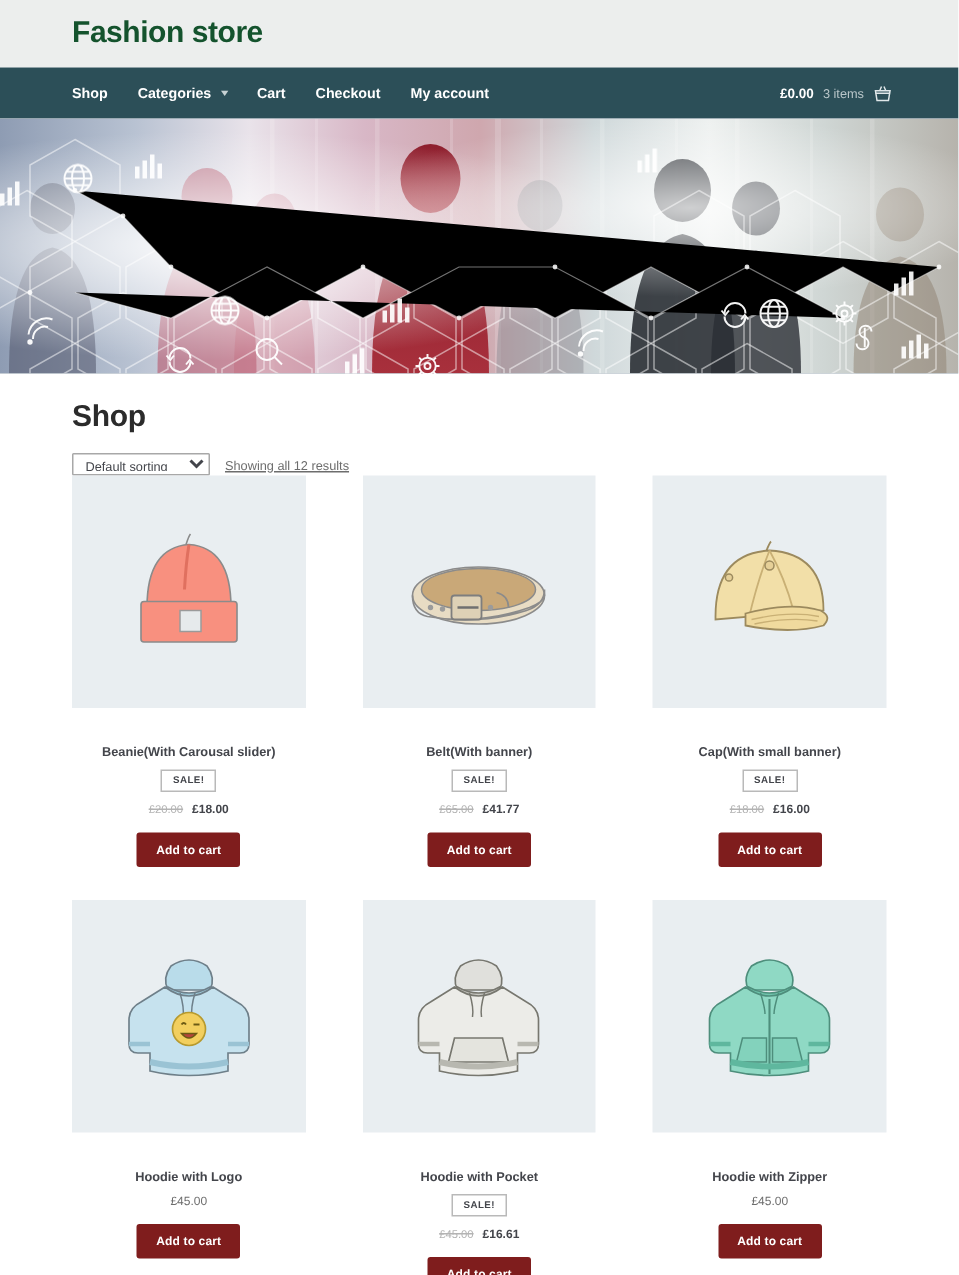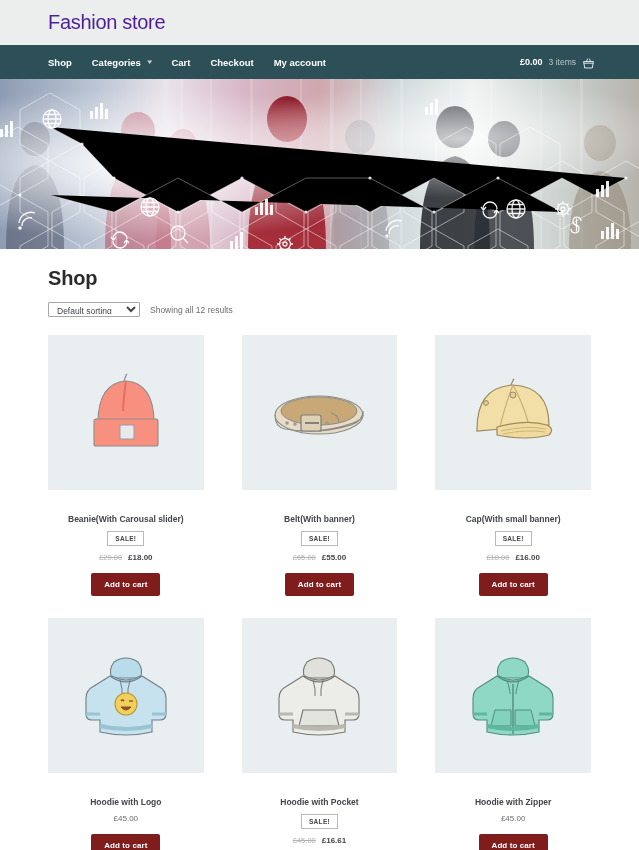--- a/index.html
+++ b/index.html
@@ -14,22 +14,22 @@
   
   .site-header {
     background: #eceeed;
     height: 45px;
     display: flex;
     align-items: center;
     padding: 0 48px;
   }
   .site-title {
     font-size: 20px;
-    font-weight: normal;
-    color: #4c1d95;
+    font-weight: bold;
+    color: #14532d;
     letter-spacing: -0.3px;
   }
 
   
   .main-nav {
     background: #2c4f58;
     height: 34px;
     display: flex;
     align-items: center;
     padding: 0 48px;
@@ -95,36 +95,36 @@
     font-size: 20px;
     font-weight: bold;
     color: #2b2b2b;
     letter-spacing: -0.2px;
     margin-bottom: 12px;
   }
   .shop-bar {
     display: flex;
     align-items: center;
     gap: 10px;
-    margin-bottom: 18px;
   }
   .sorting-select {
     font-family: "Liberation Sans", sans-serif;
     font-size: 8.5px;
     color: #43454b;
     padding: 2px 4px;
     border: 1px solid #a8a8a8;
     background: #ffffff;
     width: 92px;
     height: 15px;
     border-radius: 1px;
   }
   .result-count {
     font-size: 8.5px;
     color: #6d6d6d;
+    text-decoration: underline;
   }
 
   
   .products {
     display: grid;
     grid-template-columns: repeat(3, 1fr);
     column-gap: 38px;
     row-gap: 22px;
   }
   .product {
@@ -543,21 +543,21 @@
           <circle cx="28" cy="70" r="1.8" fill="#9b9b9b"></circle>
           <circle cx="36" cy="71" r="1.8" fill="#9b9b9b"></circle>
           <circle cx="68" cy="70" r="1.8" fill="#9b9b9b"></circle>
           <path d="M72 60 q8 2 8 10" stroke="#8b8b8b" stroke-width="1.1" fill="none"></path>
         </svg>
       </div>
       <div class="product-name">Belt(With banner)</div>
       <div class="sale-badge">SALE!</div>
       <div class="price-line">
         <span class="price-old">£65.00</span>
-        <span class="price-now">£55.00</span>
+        <span class="price-now">£41.77</span>
       </div>
       <button class="add-to-cart">Add to cart</button>
     </div>
 
     <div class="product">
       <div class="product-thumb">
         <svg width="120" height="120" viewBox="0 0 120 120">
           <path d="M24 76 Q24 34 60 32 Q96 34 96 72 L24 78 Z" fill="#f2dfa8" stroke="#9c8a5e" stroke-width="1.2"></path>
           <path d="M60 32 Q52 52 46 78" stroke="#c9b075" stroke-width="1.2" fill="none"></path>
           <path d="M60 32 Q70 50 76 72" stroke="#c9b075" stroke-width="1.2" fill="none"></path>

